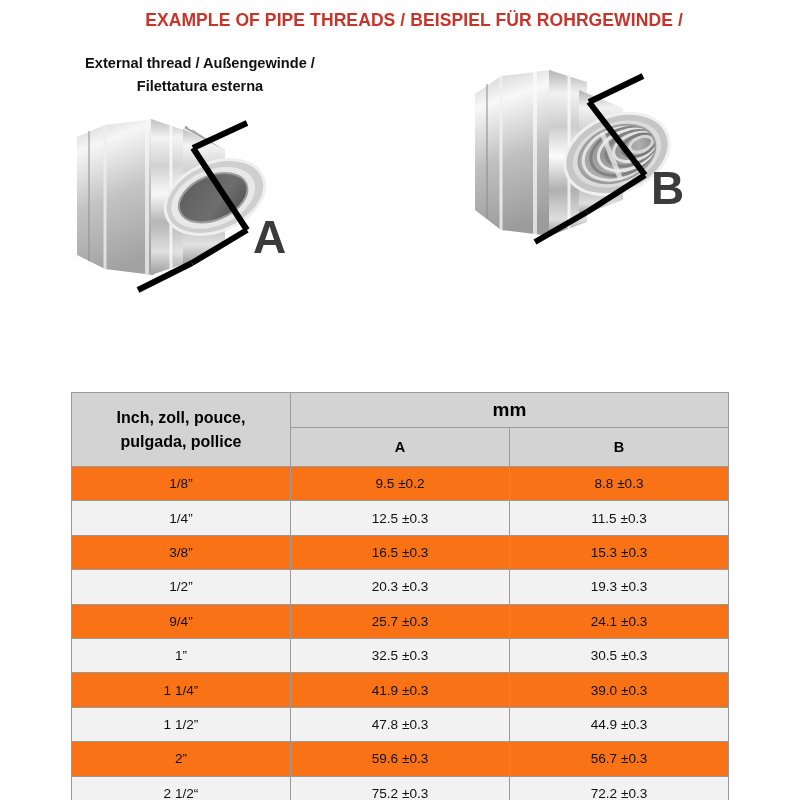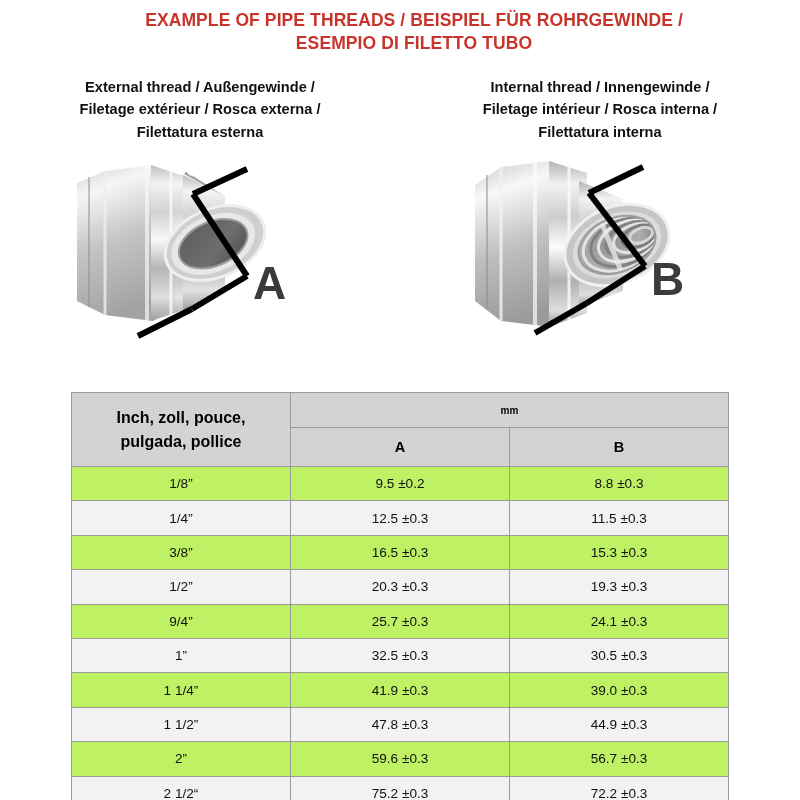--- a/index.html
+++ b/index.html
@@ -75,45 +75,43 @@
   }
   .spec-table thead th {
     background: #d3d3d3;
     font-weight: bold;
     color: #000;
   }
   .spec-table th.unit-col  { width: 218px; }
   .spec-table th.a-col     { width: 220px; }
   .spec-table th.b-col     { width: 220px; }
   .th-inch  { height: 72px; font-size: 16px; line-height: 1.45; }
-  .th-mm    { height: 34px; font-size: 10px; }
+  .th-mm    { height: 34px; font-size: 19px; }
   .th-ab    { height: 38px; font-size: 14.5px; }
   .spec-table tbody td {
     height: 33.4px;
-    background: #bef264;
+    background: #f97316;
     color: #111;
     font-size: 13.6px;
   }
   .spec-table tbody tr.alt td { background: #f2f2f2; }
   .nowrap { white-space: nowrap; }
 </style>
 </head>
 <body>
 
 <div class="title-block" style="color: rgb(200, 51, 42); padding-left: 28px;">
   <span class="tline">EXAMPLE OF PIPE THREADS / BEISPIEL FÜR ROHRGEWINDE /</span>
-  <span class="tline">ESEMPIO DI FILETTO TUBO</span>
 </div>
 
 <div class="columns">
 
   <div class="col">
     <div class="col-heading">
       <span class="hline">External thread / Außengewinde /</span>
-      <span class="hline">Filetage extérieur / Rosca externa /</span>
       <span class="hline">Filettatura esterna</span>
     </div>
     <div class="fig-wrap">
       <svg width="250" height="190" viewBox="0 0 250 190">
         <defs>
           <linearGradient id="steelA" x1="0" y1="0" x2="0" y2="1">
             <stop offset="0%" stop-color="#bdbdbd"></stop>
             <stop offset="12%" stop-color="#f4f4f4"></stop>
             <stop offset="30%" stop-color="#d2d2d2"></stop>
             <stop offset="48%" stop-color="#fbfbfb"></stop>
@@ -173,25 +171,20 @@
           <path d="M117 158 L172 125"></path>
           <path d="M172 125 L118 43"></path>
           <path d="M118 43 L172 18"></path>
         </g>
         <text x="178" y="148" font-family="'Liberation Sans', sans-serif" font-size="46" font-weight="bold" fill="#3b3b3b">A</text>
       </svg>
     </div>
   </div>
 
   <div class="col">
-    <div class="col-heading">
-      <span class="hline">Internal thread / Innengewinde /</span>
-      <span class="hline">Filetage intérieur / Rosca interna /</span>
-      <span class="hline">Filettatura interna</span>
-    </div>
     <div class="fig-wrap">
       <svg width="250" height="190" viewBox="0 0 250 190">
         <defs>
           <linearGradient id="steelB" x1="0" y1="0" x2="0" y2="1">
             <stop offset="0%" stop-color="#b3b3b3"></stop>
             <stop offset="14%" stop-color="#f2f2f2"></stop>
             <stop offset="34%" stop-color="#cdcdcd"></stop>
             <stop offset="52%" stop-color="#fcfcfc"></stop>
             <stop offset="72%" stop-color="#b0b0b0"></stop>
             <stop offset="90%" stop-color="#dedede"></stop>

